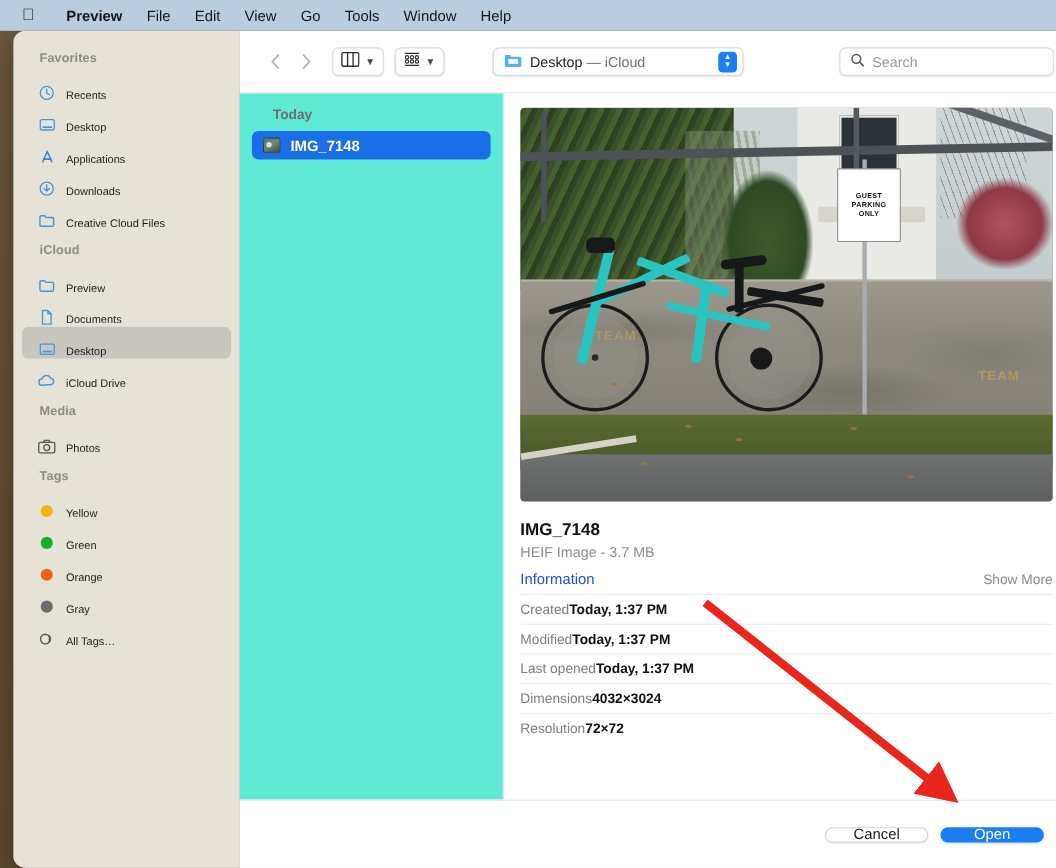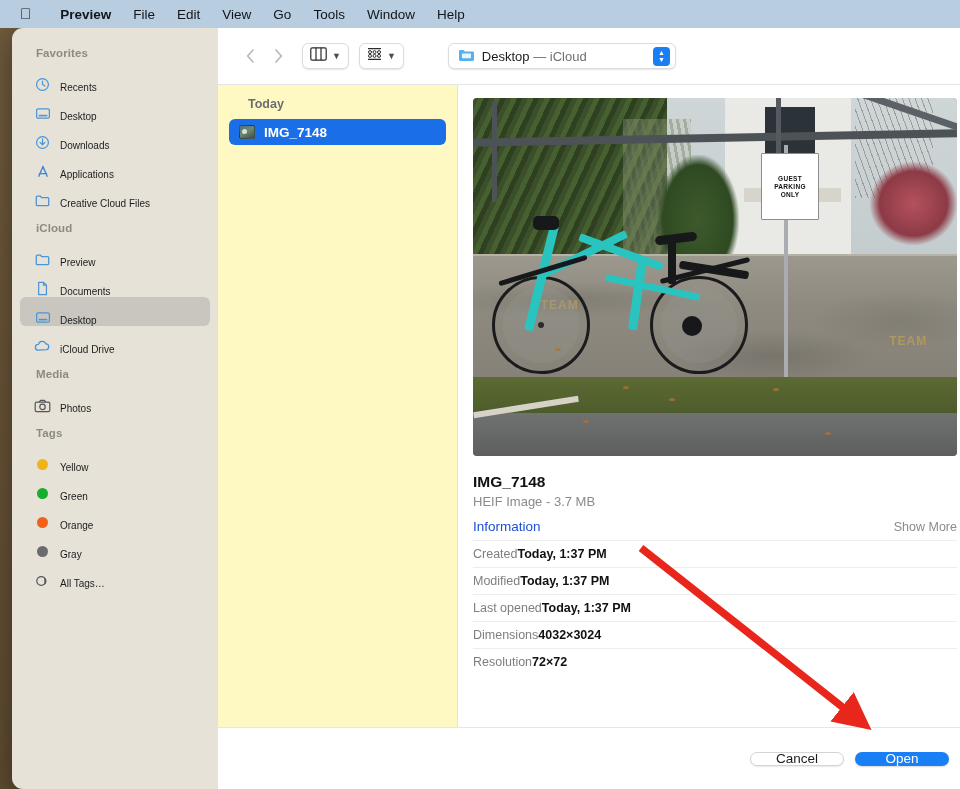--- a/index.html
+++ b/index.html
@@ -108,21 +108,21 @@
     background:#fff; border:1px solid #dcdcdc; border-radius:6px;
     box-shadow:0 1px 1.5px rgba(0,0,0,.10);
     font-size:13px; color:#9a9a9e;
   }
 
   
   #browser { flex:1; display:flex; min-height:0; border-top:1px solid #e6e6e6; }
   #filelist {
     width:240px; flex:0 0 240px;
     border-right:1px solid #e2e2e2;
-    background:#fef9c3; padding-top:0;
+    background:#5eead4; padding-top:0;
   }
   .group-title {
     font-size:12.5px; font-weight:bold; color:#6d6d70;
     padding:12px 0 8px 30px;
   }
   .file-row {
     display:flex; align-items:center; gap:9px;
     height:26px; margin:0 11px; padding-left:10px;
     border-radius:6px; font-size:13.5px; color:#1c1c1e;
   }
@@ -279,35 +279,35 @@
           <svg width="16" height="15" viewBox="0 0 16 16">
               <rect x="1.2" y="3" width="13.6" height="10" rx="1.6" fill="none" stroke="#4b95d6" stroke-width="1.3"></rect>
               <rect x="3.4" y="9.4" width="9.2" height="1.7" fill="#4b95d6"></rect>
             </svg>
         </span>
         <span>Desktop</span>
       </div>
 
       <div class="sb-item">
         <span class="sb-ico">
+          <svg width="16" height="15" viewBox="0 0 16 16">
+              <path d="M8 2.6L12.4 13M8 2.6L3.6 13M4.2 10.3h7.6" stroke="#3f86d4" stroke-width="1.5" fill="none" stroke-linecap="round"></path>
+            </svg>
+        </span>
+        <span>Applications</span>
+      </div>
+
+      <div class="sb-item">
+        <span class="sb-ico">
           <svg width="15" height="15" viewBox="0 0 16 16">
               <circle cx="8" cy="8" r="6.3" fill="none" stroke="#4b95d6" stroke-width="1.3"></circle>
               <path d="M8 4.2v6M5.4 7.8L8 10.4l2.6-2.6" stroke="#4b95d6" stroke-width="1.3" fill="none" stroke-linecap="round" stroke-linejoin="round"></path>
             </svg>
         </span>
         <span>Downloads</span>
-      </div>
-
-      <div class="sb-item">
-        <span class="sb-ico">
-          <svg width="16" height="15" viewBox="0 0 16 16">
-              <path d="M8 2.6L12.4 13M8 2.6L3.6 13M4.2 10.3h7.6" stroke="#3f86d4" stroke-width="1.5" fill="none" stroke-linecap="round"></path>
-            </svg>
-        </span>
-        <span>Applications</span>
       </div>
 
       <div class="sb-item">
         <span class="sb-ico">
           <svg width="16" height="14" viewBox="0 0 16 14">
               <path d="M1.3 3.2a1 1 0 011-1h3.1l1.3 1.5h6a1 1 0 011 1v6a1 1 0 01-1 1H2.3a1 1 0 01-1-1z" fill="none" stroke="#4b95d6" stroke-width="1.3"></path>
             </svg>
         </span>
         <span>Creative Cloud Files</span>
       </div>
@@ -453,20 +453,29 @@
         <span>
           <svg width="17" height="14" viewBox="0 0 17 14">
               <path d="M1 3.1a1.1 1.1 0 011.1-1.1h3.5l1.3 1.5h8a1.1 1.1 0 011.1 1.1v7.2a1.1 1.1 0 01-1.1 1.1H2.1A1.1 1.1 0 011 11.8z" fill="#57b0ee"></path>
               <rect x="4" y="5.6" width="9" height="4.6" rx=".8" fill="#e9f4fc"></rect>
             </svg>
         </span>
         <span class="ptext"><span>Desktop</span> <span class="dim">— iCloud</span></span>
         <span class="stepper">▲<br>▼</span>
       </div>
 
+      <div id="search">
+        <span>
+          <svg width="13" height="13" viewBox="0 0 14 14">
+              <circle cx="5.9" cy="5.9" r="4.3" fill="none" stroke="#5a5a5e" stroke-width="1.5"></circle>
+              <path d="M9.2 9.2l3.4 3.4" stroke="#5a5a5e" stroke-width="1.6" stroke-linecap="round"></path>
+            </svg>
+        </span>
+        <span>Search</span>
+      </div>
     </div>
 
     <div id="browser">
 
       <div id="filelist">
         <div class="group-title">Today</div>
         <div class="file-row selected">
           <span class="thumb-ico"></span>
           <span>IMG_7148</span>
         </div>

